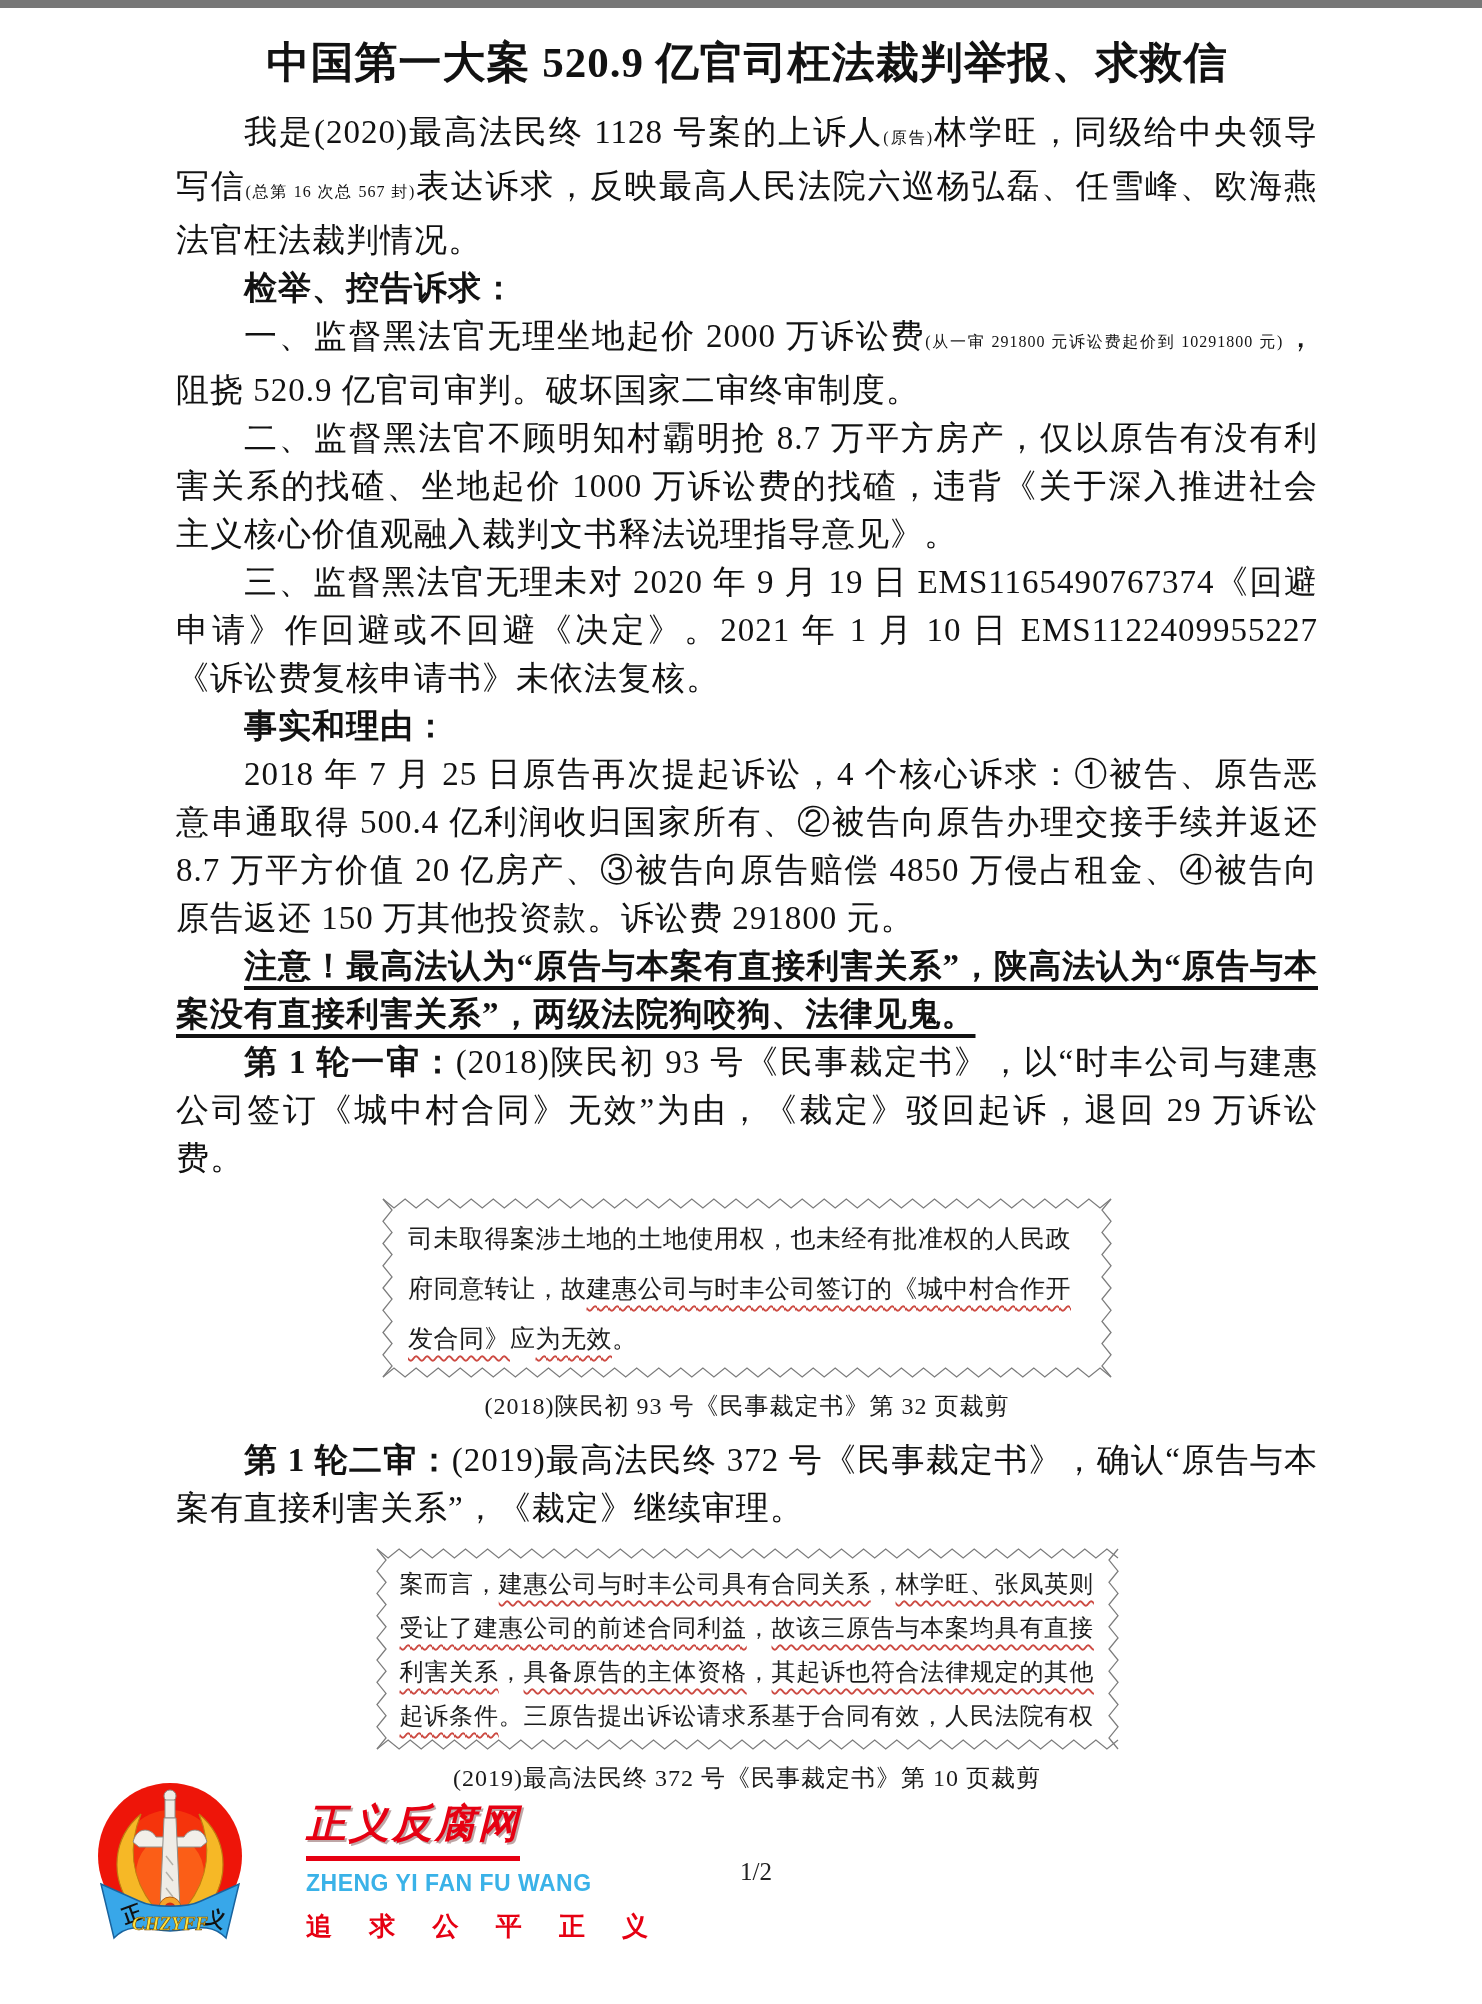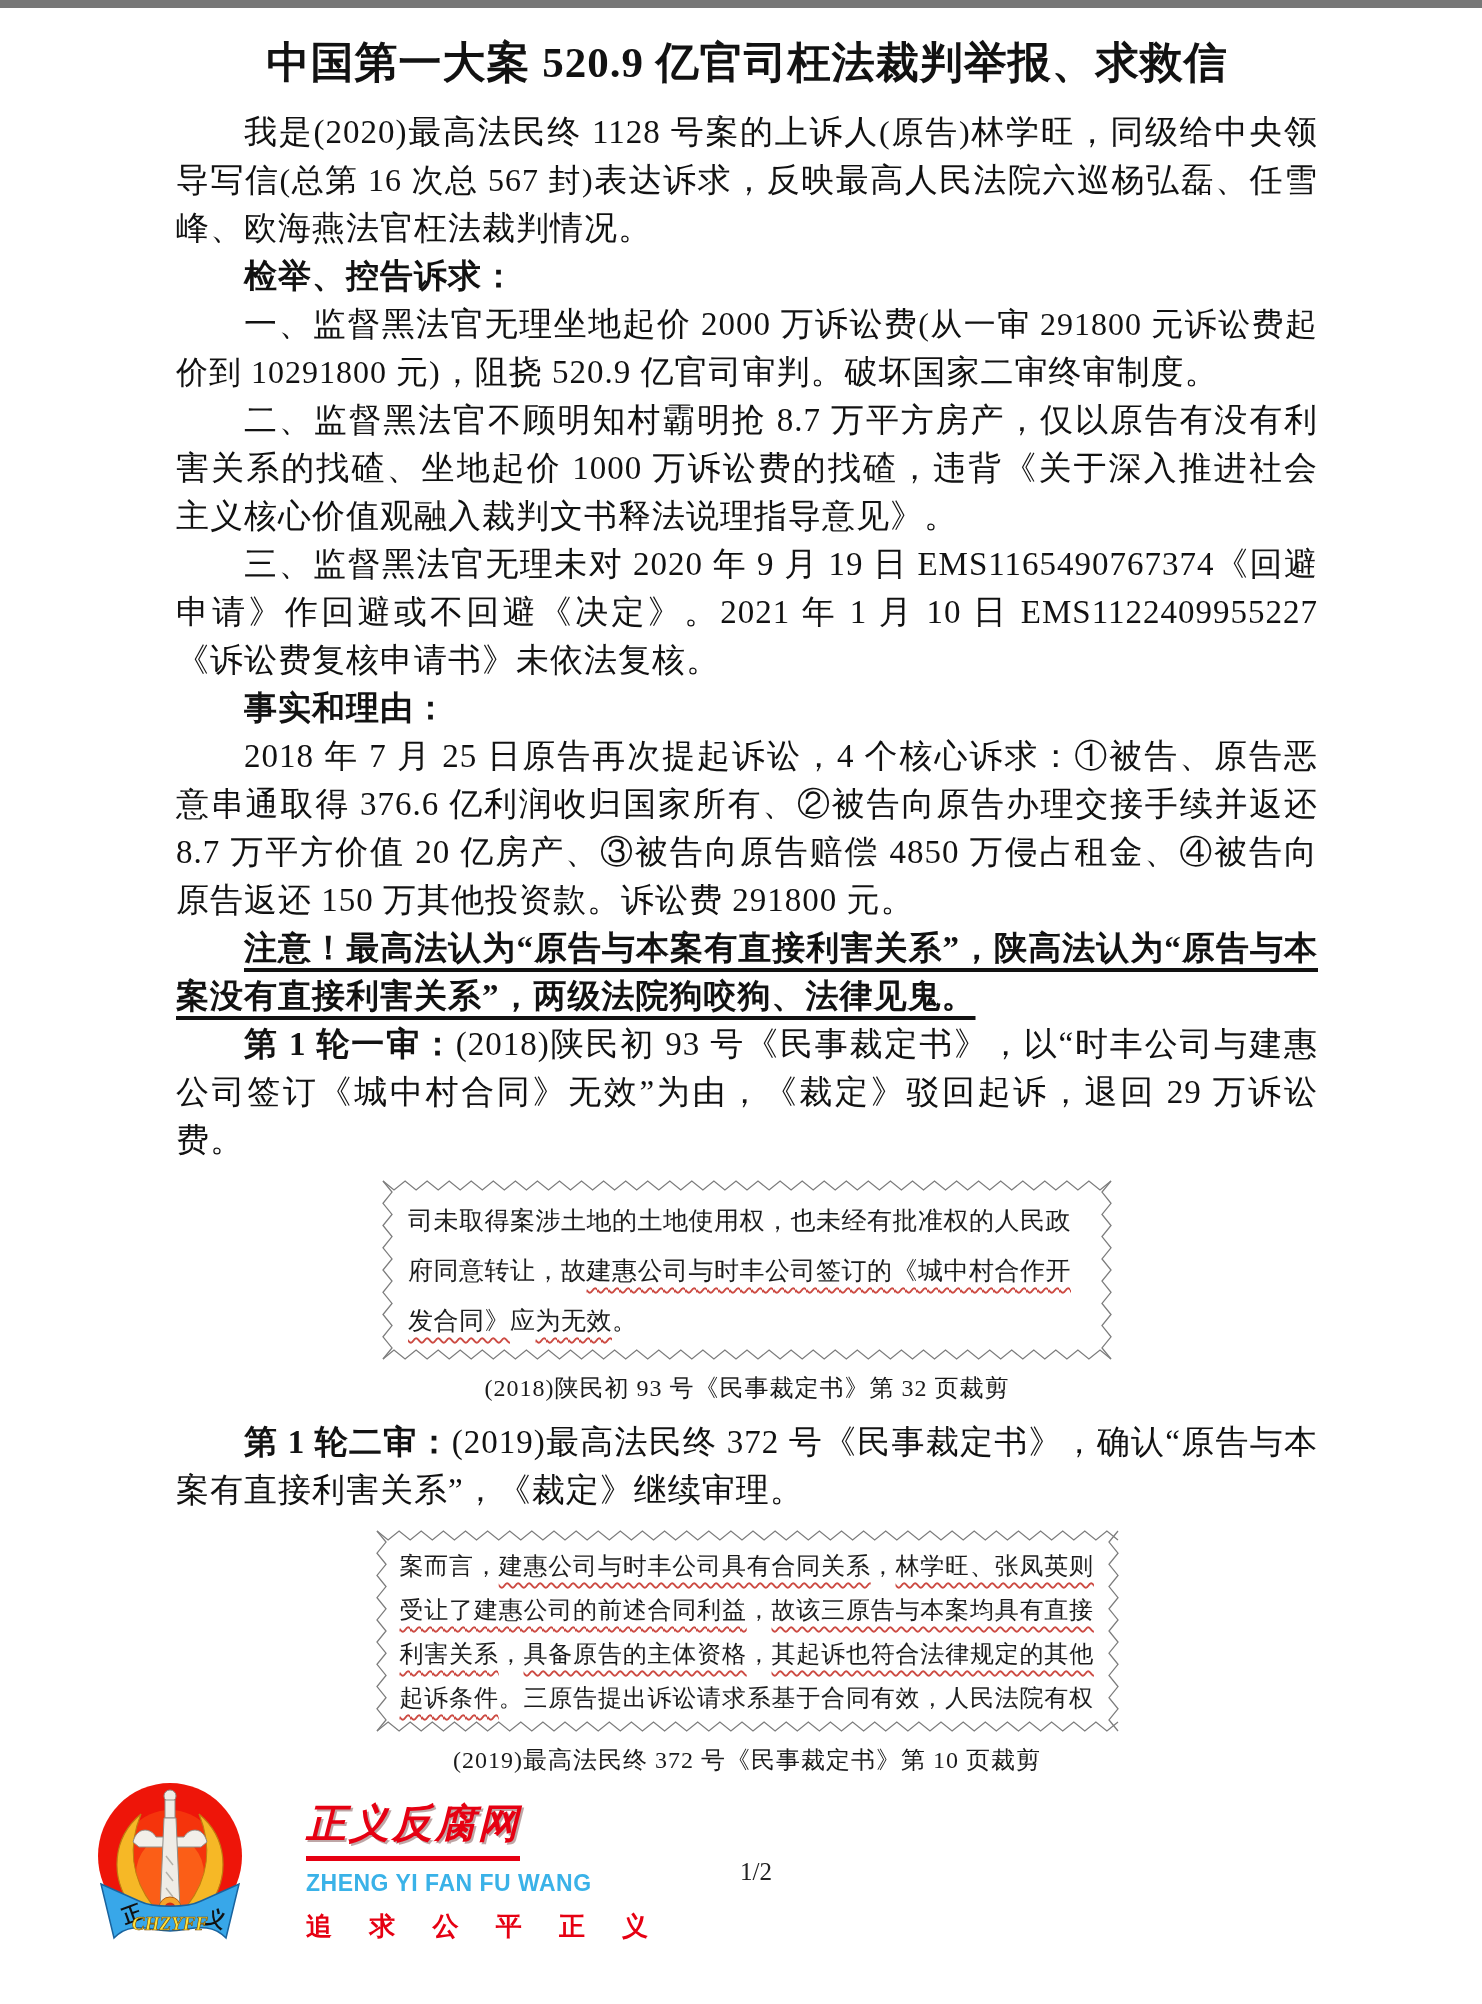--- a/index.html
+++ b/index.html
@@ -19,21 +19,21 @@
   }
   .para.ind{text-indent:68px;}
   .para.boldp{font-weight:bold;}
   .para.uline{
     font-weight:bold;
     text-decoration:underline;
     text-decoration-thickness:3.5px;
     text-underline-offset:9px;
     text-decoration-skip-ink:none;
   }
-  .para .small{font-size:32px;}
+  .para .small{font-size:16px;}
   .para .bold{font-weight:bold;}
 
   .excerpt{position:relative;margin:16px auto 0;color:#1c1c1c;}
   .excerpt.x0{width:678px;padding:16px 26px 14px 26px;}
   .excerpt.x1{width:695px;padding:14px 24px 12px 24px;}
   .excerpt .xline{white-space:nowrap;}
   .x0 .xline{font-size:25px;line-height:50px;letter-spacing:0.5px;}
   .x1 .xline{font-size:24px;line-height:44px;letter-spacing:0.8px;}
   .wavy{
     text-decoration-line:underline;
@@ -78,21 +78,21 @@
 
     <h1 class="doc-title">中国第一大案 520.9 亿官司枉法裁判举报、求救信</h1>
 
     <div id="paras-a">
         <p class="para ind"><span>我是(2020)最高法民终 1128 号案的上诉人</span><span class="small">(原告)</span><span>林学旺，同级给中央领导写信</span><span class="small">(总第 16 次总 567 封)</span><span>表达诉求，反映最高人民法院六巡杨弘磊、任雪峰、欧海燕法官枉法裁判情况。</span></p>
         <p class="para ind boldp"><span>检举、控告诉求：</span></p>
         <p class="para ind"><span>一、监督黑法官无理坐地起价 2000 万诉讼费</span><span class="small">(从一审 291800 元诉讼费起价到 10291800 元)</span><span>，阻挠 520.9 亿官司审判。破坏国家二审终审制度。</span></p>
         <p class="para ind"><span>二、监督黑法官不顾明知村霸明抢 8.7 万平方房产，仅以原告有没有利害关系的找碴、坐地起价 1000 万诉讼费的找碴，违背《关于深入推进社会主义核心价值观融入裁判文书释法说理指导意见》。</span></p>
         <p class="para ind"><span>三、监督黑法官无理未对 2020 年 9 月 19 日 EMS1165490767374《回避申请》作回避或不回避《决定》。2021 年 1 月 10 日 EMS1122409955227《诉讼费复核申请书》未依法复核。</span></p>
         <p class="para ind boldp"><span>事实和理由：</span></p>
-        <p class="para ind"><span>2018 年 7 月 25 日原告再次提起诉讼，4 个核心诉求：①被告、原告恶意串通取得 376.6 亿利润收归国家所有、②被告向原告办理交接手续并返还 8.7 万平方价值 20 亿房产、③被告向原告赔偿 4850 万侵占租金、④被告向原告返还 150 万其他投资款。诉讼费 291800 元。</span></p>
+        <p class="para ind"><span>2018 年 7 月 25 日原告再次提起诉讼，4 个核心诉求：①被告、原告恶意串通取得 500.4 亿利润收归国家所有、②被告向原告办理交接手续并返还 8.7 万平方价值 20 亿房产、③被告向原告赔偿 4850 万侵占租金、④被告向原告返还 150 万其他投资款。诉讼费 291800 元。</span></p>
         <p class="para ind boldp uline"><span>注意！最高法认为“原告与本案有直接利害关系”，陕高法认为“原告与本案没有直接利害关系”，两级法院狗咬狗、法律见鬼。</span></p>
         <p class="para ind"><span class="bold">第 1 轮一审：</span><span>(2018)陕民初 93 号《民事裁定书》，以“时丰公司与建惠公司签订《城中村合同》无效”为由，《裁定》驳回起诉，退回 29 万诉讼费。</span></p>
       </div>
 
     <div class="excerpt x0">
       <svg class="zigzag" viewBox="0 0 730 180">
           <polyline points="1.0,1.0 12.0,10.0 23.1,1.0 34.1,10.0 45.1,1.0 56.2,10.0 67.2,1.0 78.2,10.0 89.2,1.0 100.3,10.0 111.3,1.0 122.3,10.0 133.4,1.0 144.4,10.0 155.4,1.0 166.5,10.0 177.5,1.0 188.5,10.0 199.5,1.0 210.6,10.0 221.6,1.0 232.6,10.0 243.7,1.0 254.7,10.0 265.7,1.0 276.8,10.0 287.8,1.0 298.8,10.0 309.8,1.0 320.9,10.0 331.9,1.0 342.9,10.0 354.0,1.0 365.0,10.0 376.0,1.0 387.1,10.0 398.1,1.0 409.1,10.0 420.2,1.0 431.2,10.0 442.2,1.0 453.2,10.0 464.3,1.0 475.3,10.0 486.3,1.0 497.4,10.0 508.4,1.0 519.4,10.0 530.5,1.0 541.5,10.0 552.5,1.0 563.5,10.0 574.6,1.0 585.6,10.0 596.6,1.0 607.7,10.0 618.7,1.0 629.7,10.0 640.8,1.0 651.8,10.0 662.8,1.0 673.8,10.0 684.9,1.0 695.9,10.0 706.9,1.0 718.0,10.0 729.0,1.0" fill="none" stroke="#7d7d7d" stroke-width="1.3"></polyline>
           <polyline points="729.0,1.0 720.0,12.1 729.0,23.3 720.0,34.4 729.0,45.5 720.0,56.6 729.0,67.8 720.0,78.9 729.0,90.0 720.0,101.1 729.0,112.3 720.0,123.4 729.0,134.5 720.0,145.6 729.0,156.8 720.0,167.9 729.0,179.0" fill="none" stroke="#7d7d7d" stroke-width="1.3"></polyline>
           <polyline points="1.0,179.0 12.0,170.0 23.1,179.0 34.1,170.0 45.1,179.0 56.2,170.0 67.2,179.0 78.2,170.0 89.2,179.0 100.3,170.0 111.3,179.0 122.3,170.0 133.4,179.0 144.4,170.0 155.4,179.0 166.5,170.0 177.5,179.0 188.5,170.0 199.5,179.0 210.6,170.0 221.6,179.0 232.6,170.0 243.7,179.0 254.7,170.0 265.7,179.0 276.8,170.0 287.8,179.0 298.8,170.0 309.8,179.0 320.9,170.0 331.9,179.0 342.9,170.0 354.0,179.0 365.0,170.0 376.0,179.0 387.1,170.0 398.1,179.0 409.1,170.0 420.2,179.0 431.2,170.0 442.2,179.0 453.2,170.0 464.3,179.0 475.3,170.0 486.3,179.0 497.4,170.0 508.4,179.0 519.4,170.0 530.5,179.0 541.5,170.0 552.5,179.0 563.5,170.0 574.6,179.0 585.6,170.0 596.6,179.0 607.7,170.0 618.7,179.0 629.7,170.0 640.8,179.0 651.8,170.0 662.8,179.0 673.8,170.0 684.9,179.0 695.9,170.0 706.9,179.0 718.0,170.0 729.0,179.0" fill="none" stroke="#7d7d7d" stroke-width="1.3"></polyline>
           <polyline points="1.0,1.0 10.0,12.1 1.0,23.3 10.0,34.4 1.0,45.5 10.0,56.6 1.0,67.8 10.0,78.9 1.0,90.0 10.0,101.1 1.0,112.3 10.0,123.4 1.0,134.5 10.0,145.6 1.0,156.8 10.0,167.9 1.0,179.0" fill="none" stroke="#7d7d7d" stroke-width="1.3"></polyline>

